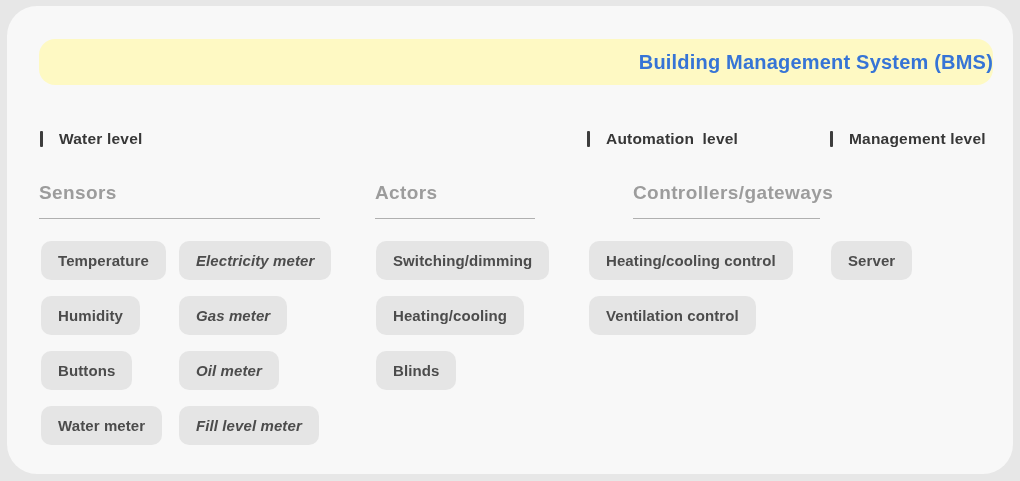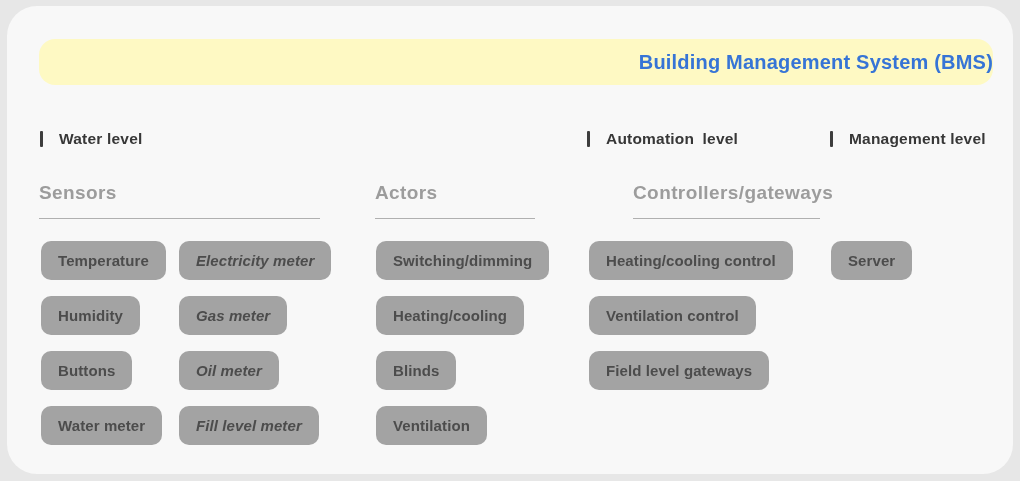--- a/index.html
+++ b/index.html
@@ -98,21 +98,21 @@
   .col-sensors-2     { left: 172px; font-style: italic; }
   .col-actors        { left: 369px; }
   .col-controllers   { left: 582px; }
   .col-management    { left: 824px; }
 
   .chip {
     height: 39px;
     display: flex;
     align-items: center;
     padding: 0 17px;
-    background: #a3a3a3;
+    background: #e5e5e5;
     border-radius: 10px;
     color: #4c4c4c;
     font-size: 15px;
     font-weight: bold;
     white-space: nowrap;
     letter-spacing: 0.1px;
   }
 </style>
 </head>
 <body>
@@ -156,25 +156,23 @@
     <div class="chip-col col-sensors-2">
         <div class="chip">Electricity meter</div>
         <div class="chip">Gas meter</div>
         <div class="chip">Oil meter</div>
         <div class="chip">Fill level meter</div>
       </div>
     <div class="chip-col col-actors">
         <div class="chip">Switching/dimming</div>
         <div class="chip">Heating/cooling</div>
         <div class="chip">Blinds</div>
-        <div class="chip">Ventilation</div>
       </div>
     <div class="chip-col col-controllers">
         <div class="chip">Heating/cooling control</div>
         <div class="chip">Ventilation control</div>
-        <div class="chip">Field level gateways</div>
       </div>
     <div class="chip-col col-management">
         <div class="chip">Server</div>
       </div>
 
   </div>
 </div>
 
 </body></html>

